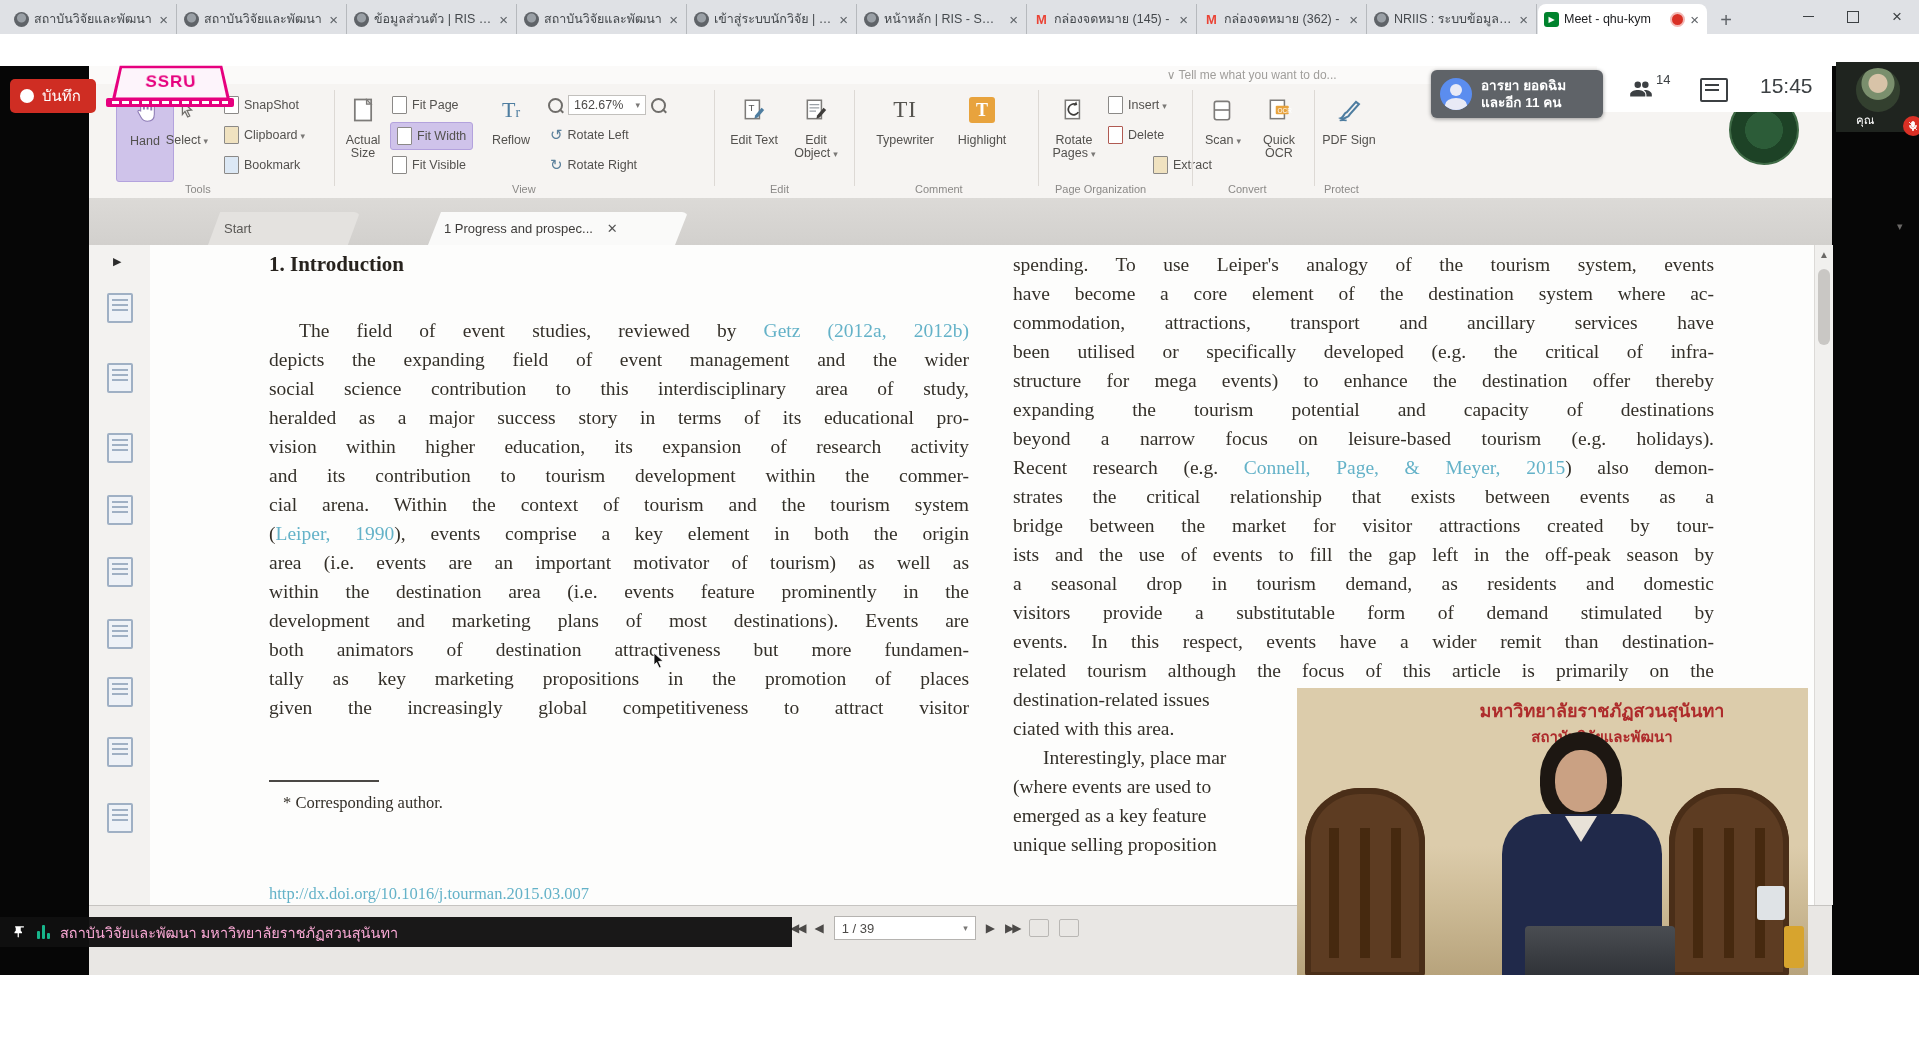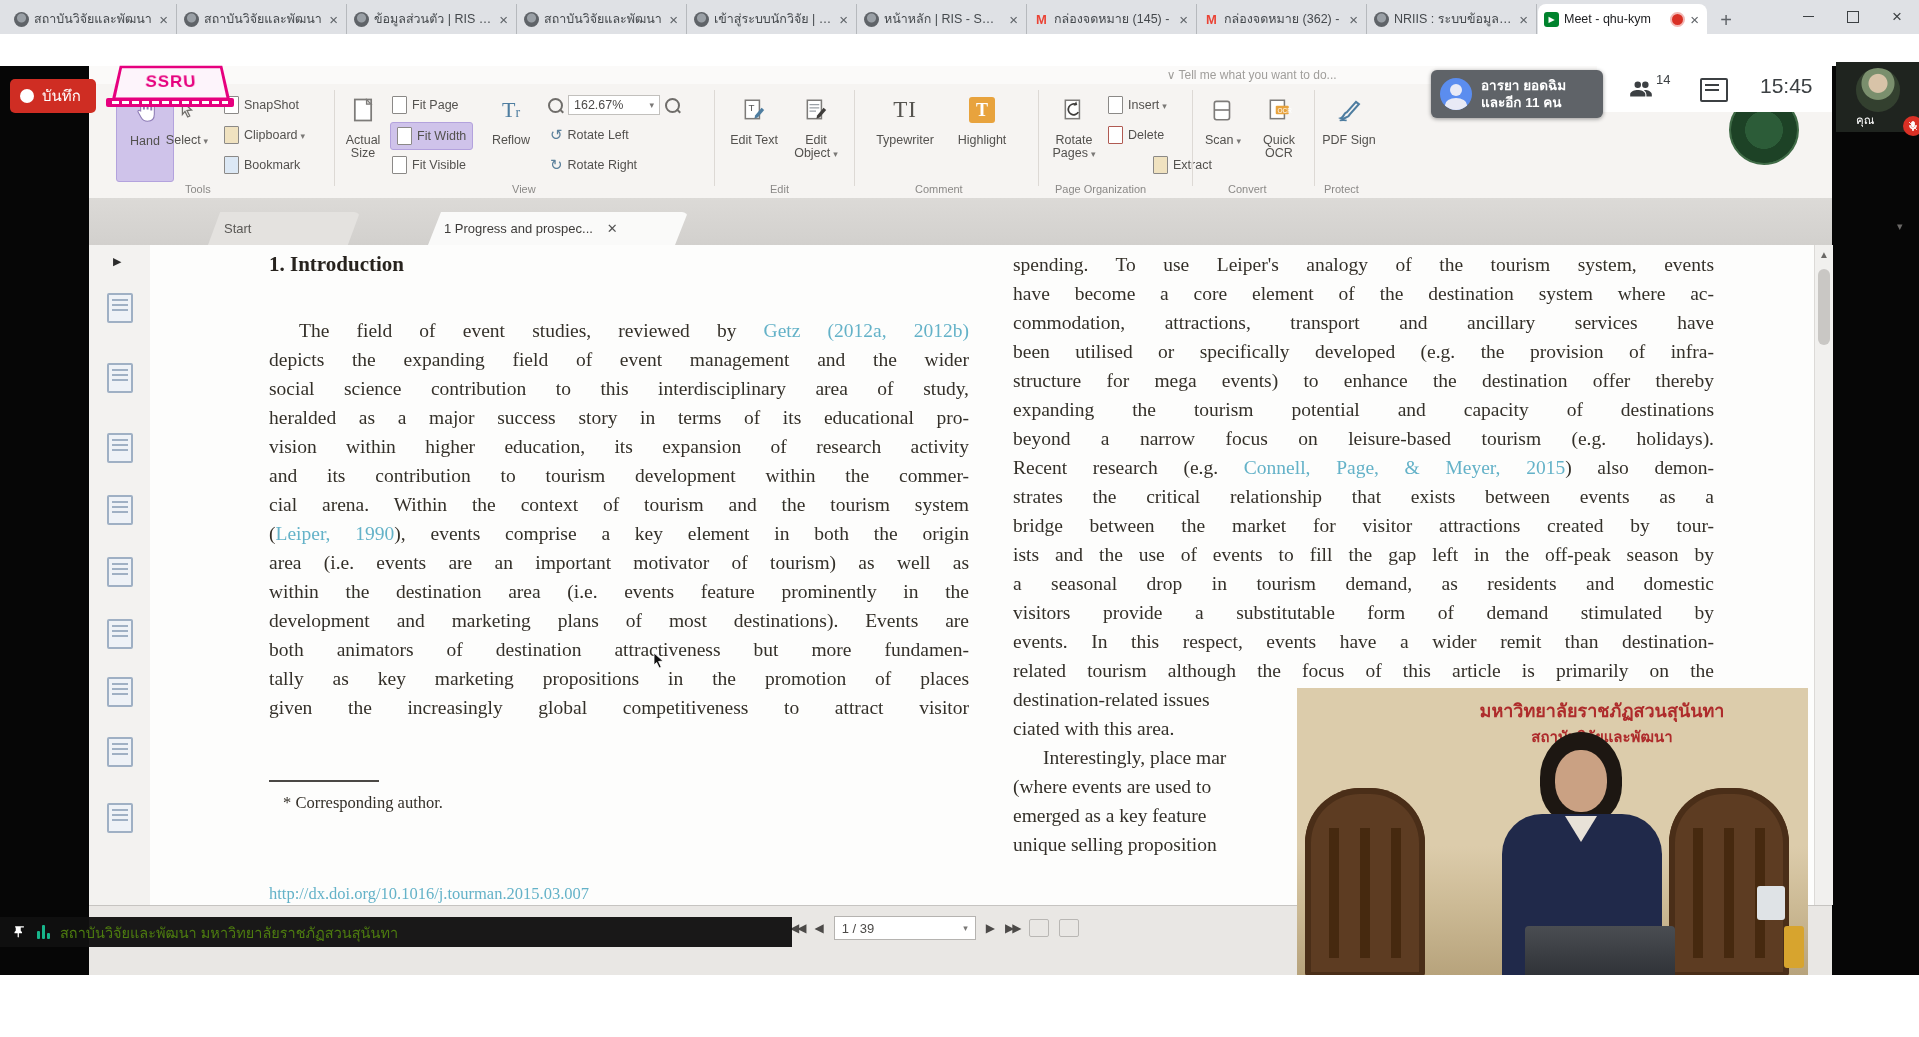--- a/index.html
+++ b/index.html
@@ -52,21 +52,21 @@
   #ribbon{left:89px;top:84px;width:1743px;height:114px;background:#f6f4f2;border-bottom:1px solid #dcdad7;filter:blur(.3px);}
   .rsep{position:absolute;top:90px;width:1px;height:96px;background:#ddd9d5;}
   .bigbtn{position:absolute;top:88px;height:92px;display:flex;flex-direction:column;align-items:center;
        justify-content:flex-start;gap:2px;}
   .bigbtn .ic{height:44px;display:flex;align-items:center;justify-content:center;}
   .blab{color:#53514e;font-size:12.5px;line-height:13px;text-align:center;}
   .hl{background:#cfc3ea;border:1px solid #b3a2dd;border-radius:3px;}
   .smrow{position:absolute;height:26px;display:flex;align-items:center;gap:5px;color:#53514e;font-size:12.5px;white-space:nowrap;}
   .docic{width:13px;height:16px;border:1.5px solid #8b8987;background:#fff;border-radius:1px;}
   .dd::after{content:"▾";color:#7a7876;font-size:9px;margin-left:3px;}
-  #zoombox{width:92px;height:20px;background:#fff;border:1px solid #c2c0bd;display:flex;
+  #zoombox{width:78px;height:20px;background:#fff;border:1px solid #c2c0bd;display:flex;
        align-items:center;justify-content:space-between;padding:0 5px;box-sizing:border-box;
        color:#4c4a48;font-size:12.5px;}
   .mag{width:11px;height:11px;border:2px solid #6f6d6a;border-radius:50%;position:relative;}
   .mag::after{content:"";position:absolute;width:5px;height:2px;background:#6f6d6a;
        transform:rotate(45deg);left:9px;top:10px;}
   .rot{font-size:15px;color:#5b809c;}
   .grplab{position:absolute;top:183px;color:#8b8987;font-size:11px;}
   #hlic{width:26px;height:26px;background:#e8a33d;border-radius:3px;color:#fff;font-weight:700;
        font-family:"Liberation Serif",serif;font-size:18px;display:flex;align-items:center;justify-content:center;}
   #twic{font-family:"Liberation Serif",serif;color:#55534f;font-size:23px;letter-spacing:1px;}
@@ -126,21 +126,21 @@
   #pagenav{left:790px;top:914px;height:28px;display:flex;align-items:center;gap:10px;z-index:22;}
   .navg{color:#4c4a48;font-size:12px;letter-spacing:-2px;}
   #pagebox{width:142px;height:24px;background:#fff;border:1px solid #b5b3b0;display:flex;
        align-items:center;justify-content:space-between;padding:0 7px;box-sizing:border-box;
        color:#4c4a48;font-size:13px;}
   .ghostic{width:18px;height:16px;border:1.5px solid #b9b7b4;border-radius:2px;}
 
   
   #caption{left:0;top:917px;width:792px;height:30px;background:rgba(16,16,16,.96);z-index:40;
        display:flex;align-items:center;gap:10px;padding-left:12px;box-sizing:border-box;}
-  #caption span{color:#4d7c0f;font-size:14.5px;}
+  #caption span{color:#f9a8d4;font-size:14.5px;}
   .eq{display:flex;gap:2px;align-items:flex-end;height:14px;}
   .eq i{width:3px;background:#17b58b;border-radius:1px;}
   .eq i:nth-child(1){height:8px;} .eq i:nth-child(2){height:14px;} .eq i:nth-child(3){height:6px;}
 
   #toast{left:1431px;top:70px;width:172px;height:48px;background:#5f6368;border-radius:6px;z-index:60;
        display:flex;align-items:center;gap:9px;padding:0 9px;box-sizing:border-box;
        box-shadow:0 1px 4px rgba(0,0,0,.4);}
   #toast .av{width:32px;height:32px;border-radius:50%;background:#5b8def;position:relative;overflow:hidden;flex:0 0 32px;}
   #toast .av::before{content:"";position:absolute;left:10px;top:6px;width:12px;height:12px;border-radius:50%;background:#e8eaf6;}
   #toast .av::after{content:"";position:absolute;left:5px;top:20px;width:22px;height:14px;border-radius:50% 50% 0 0;background:#e8eaf6;}
@@ -519,21 +519,21 @@
       <div class="dline j">within the destination area (i.e. events feature prominently in the</div>
       <div class="dline j">development and marketing plans of most destinations). Events are</div>
       <div class="dline j">both animators of destination attractiveness but more fundamen-</div>
       <div class="dline j">tally as key marketing propositions in the promotion of places</div>
       <div class="dline j">given the increasingly global competitiveness to attract visitor</div>
     </div>
   <div class="abs doccol" id="colR">
       <div class="dline j">spending. To use Leiper's analogy of the tourism system, events</div>
       <div class="dline j">have become a core element of the destination system where ac-</div>
       <div class="dline j">commodation, attractions, transport and ancillary services have</div>
-      <div class="dline j">been utilised or specifically developed (e.g. the provision of infra-</div>
+      <div class="dline j">been utilised or specifically developed (e.g. the critical of infra-</div>
       <div class="dline j">structure for mega events) to enhance the destination offer thereby</div>
       <div class="dline j">expanding the tourism potential and capacity of destinations</div>
       <div class="dline j">beyond a narrow focus on leisure-based tourism (e.g. holidays).</div>
       <div class="dline j">Recent research (e.g. <span class="lnk">Connell, Page, &amp; Meyer, 2015</span>) also demon-</div>
       <div class="dline j">strates the critical relationship that exists between events as a</div>
       <div class="dline j">bridge between the market for visitor attractions created by tour-</div>
       <div class="dline j">ists and the use of events to fill the gap left in the off-peak season by</div>
       <div class="dline j">a seasonal drop in tourism demand, as residents and domestic</div>
       <div class="dline j">visitors provide a substitutable form of demand stimulated by</div>
       <div class="dline j">events. In this respect, events have a wider remit than destination-</div>

